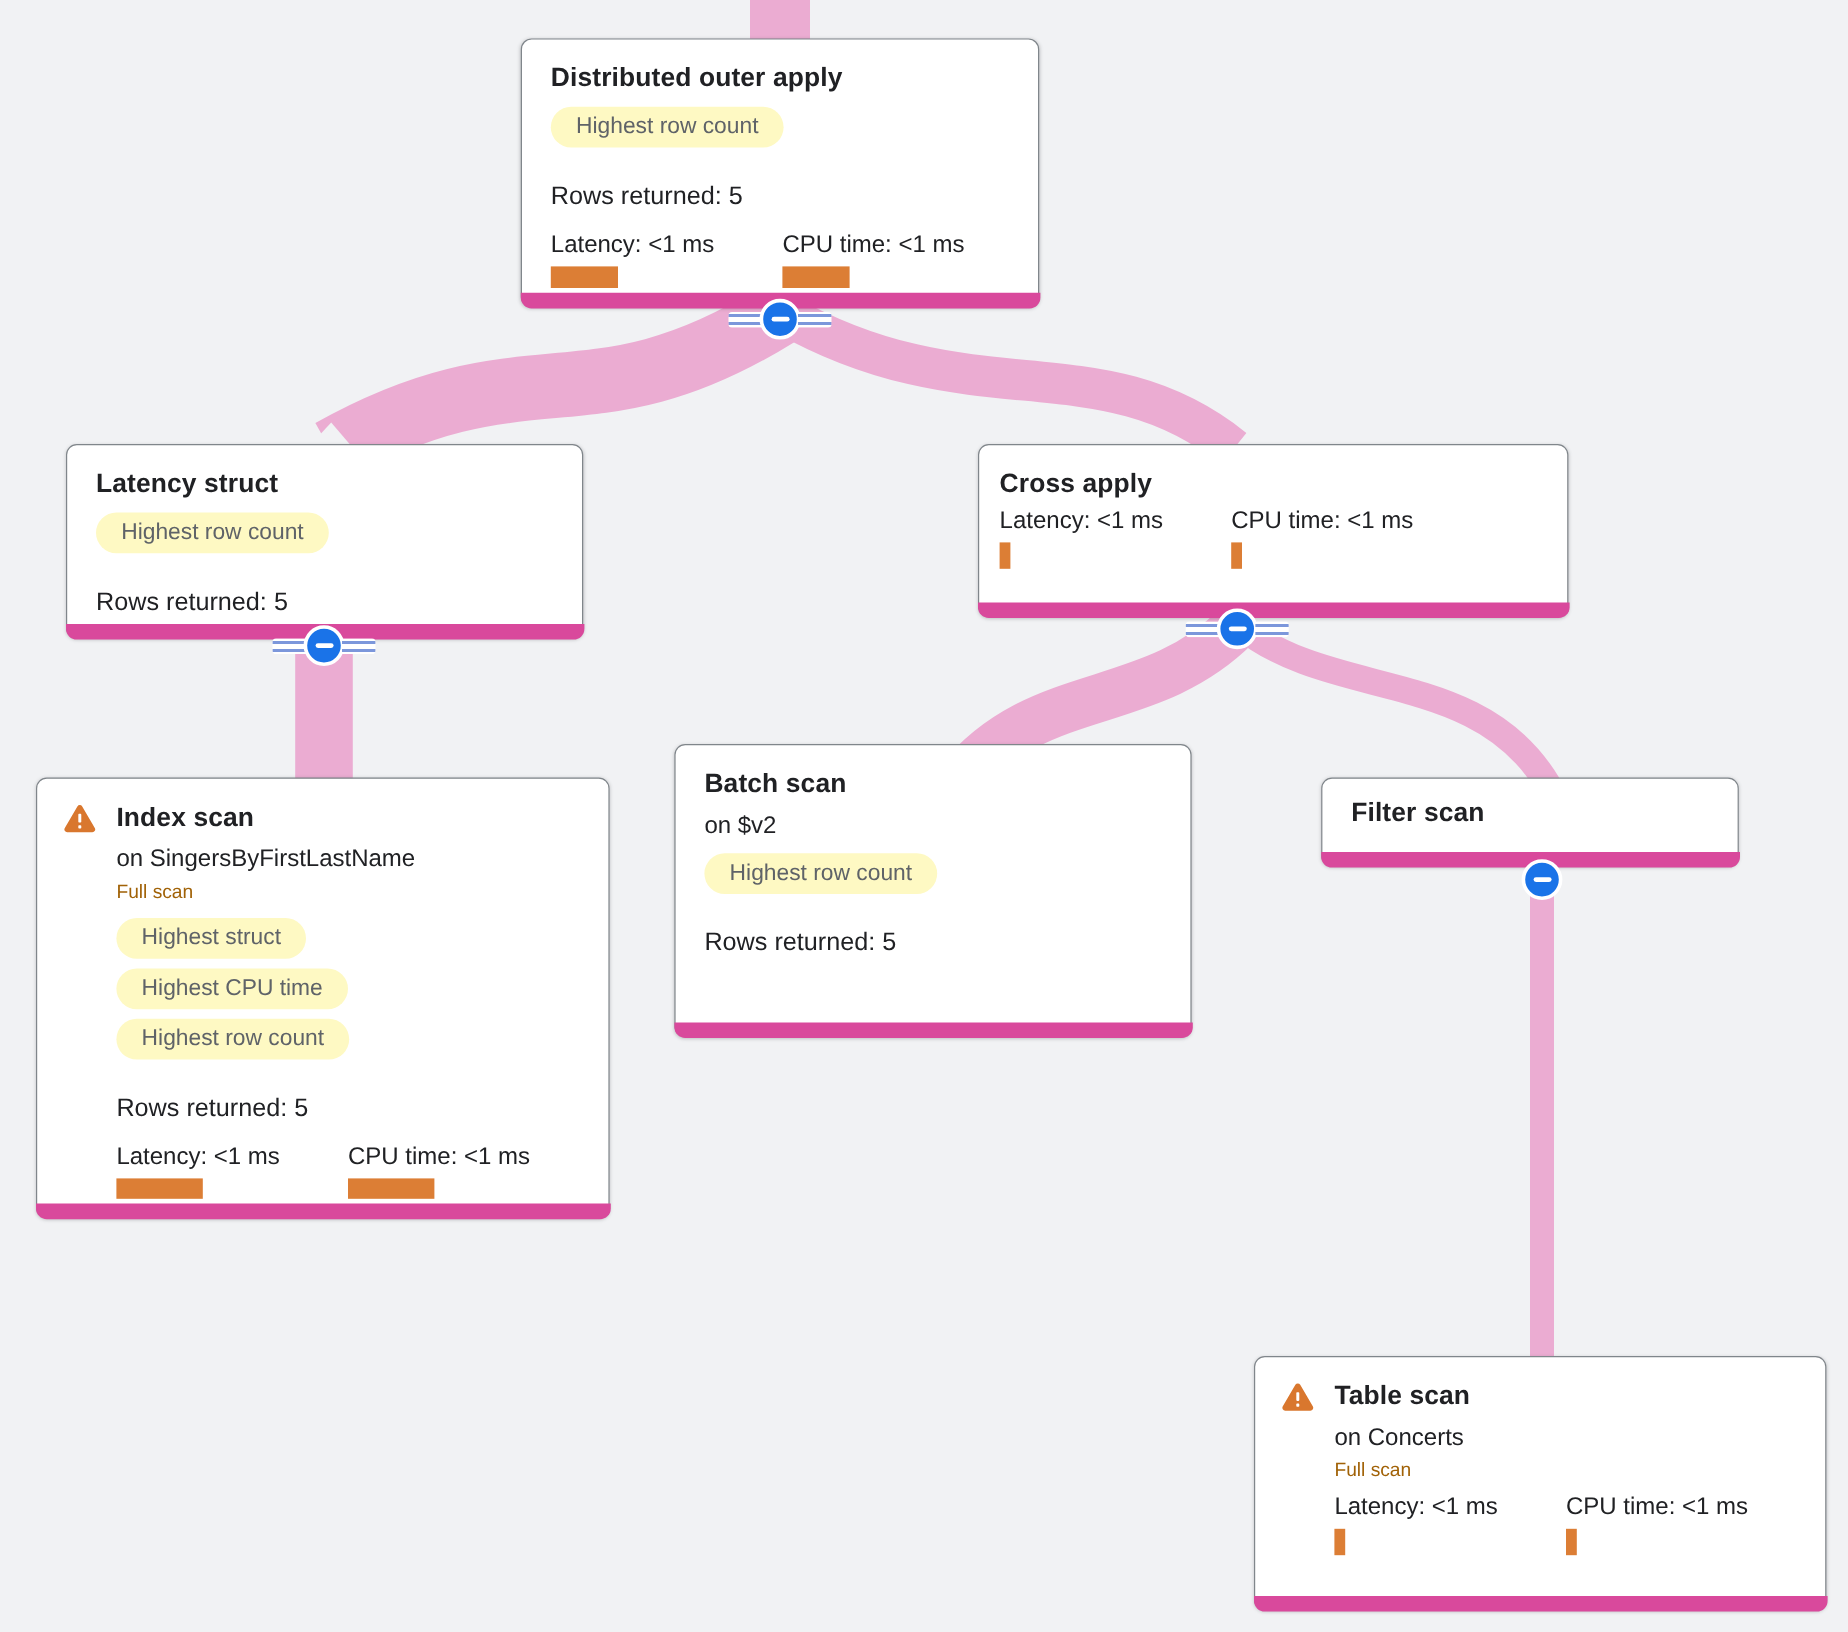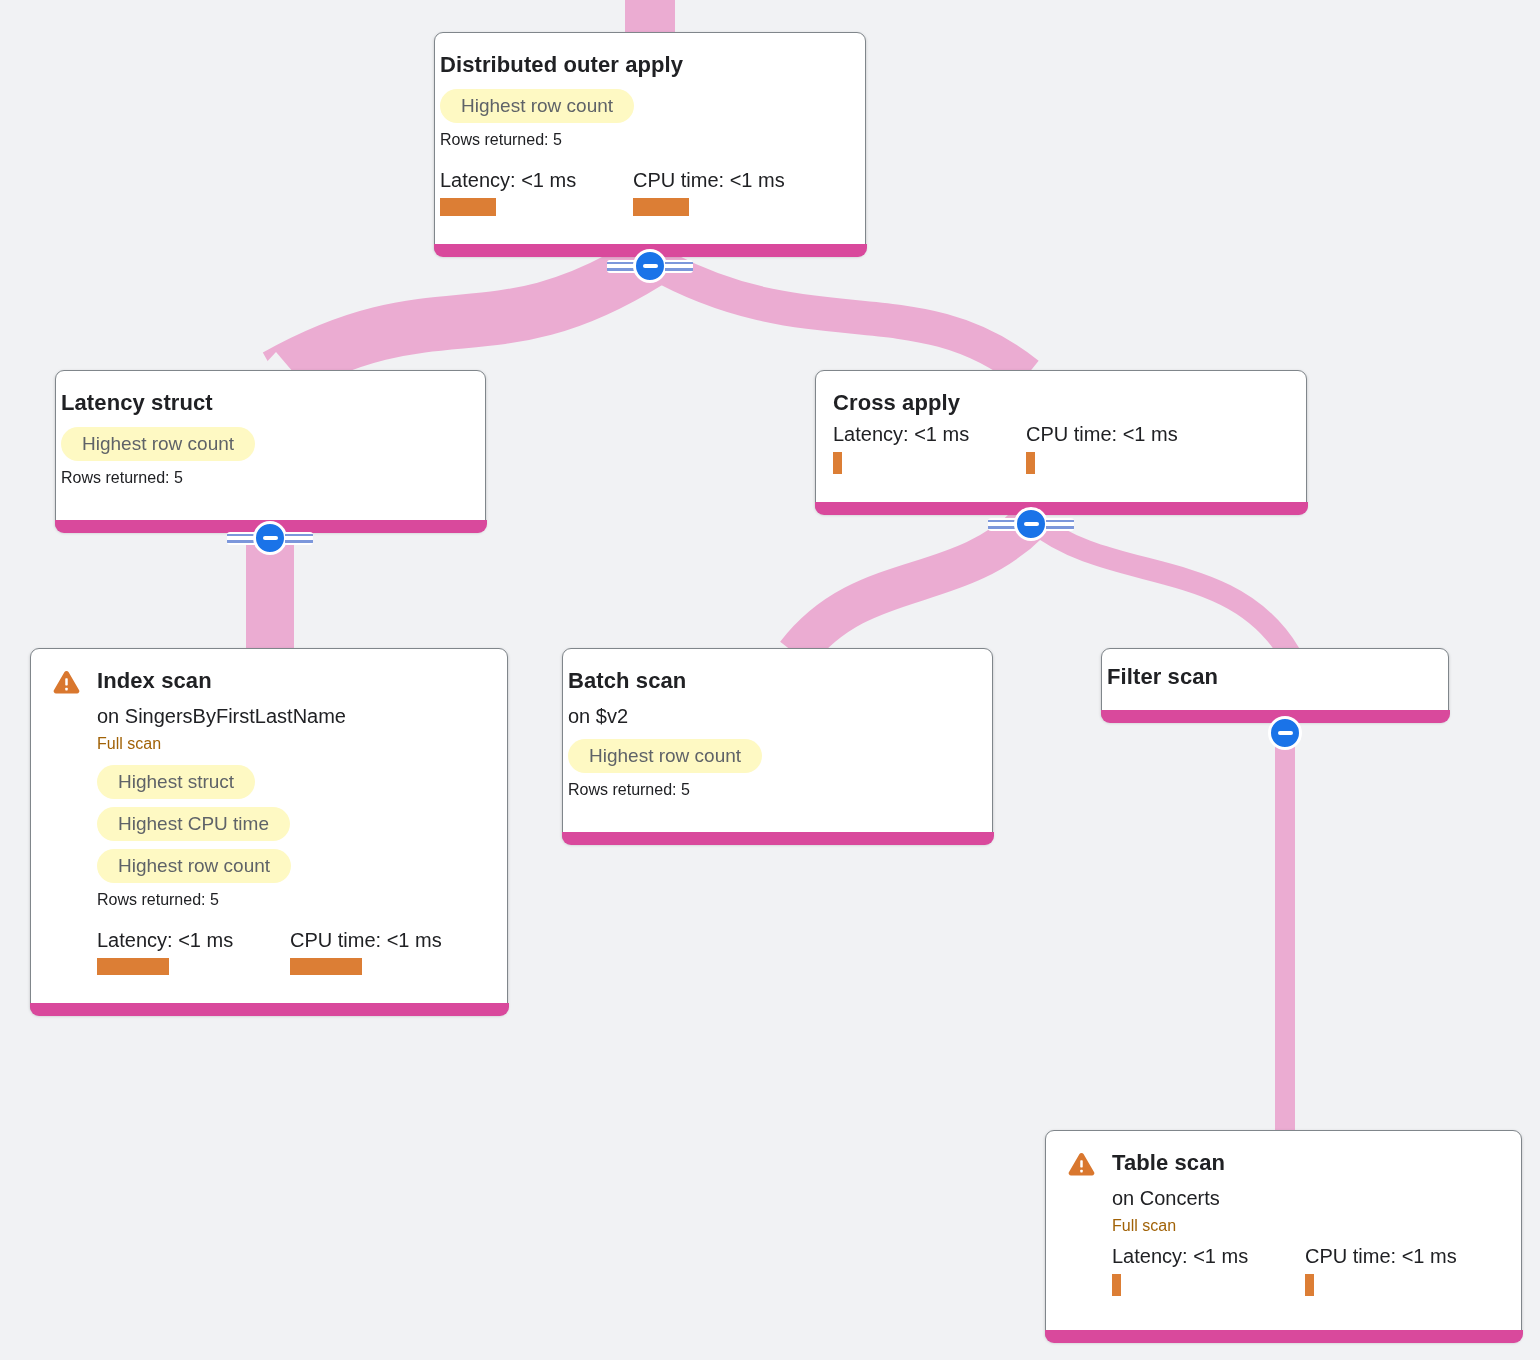--- a/index.html
+++ b/index.html
@@ -25,42 +25,42 @@
   svg.edges path{fill:none;stroke:var(--edge-pink);}
   svg.edges polygon{fill:var(--canvas-bg);}
 
   .node{
     position:absolute;
     background:#fff;
     border:1.5px solid #80868B;
     border-radius:9px;
     box-shadow:0 1px 3px rgba(60,64,67,.28);
     z-index:3;
-    padding:18px 20px 12px 5px;
+    padding:18px 20px 12px 24px;
   }
   .accent{
     position:absolute;left:-1.5px;right:-1.5px;bottom:-1.5px;height:13px;
     background:var(--node-accent-pink);
     border-radius:0 0 9px 9px;
   }
   .node-title{
     font-size:22px;font-weight:600;color:#202124;line-height:28px;letter-spacing:.1px;
   }
   .node-sub{font-size:20px;line-height:26px;color:#202124;margin-top:8px;}
   .scan-type{font-size:16px;line-height:26px;color:#a16207;margin-top:2px;}
   .badge{
     display:inline-block;
     background:#fef9c3;color:#5F6368;
     font-size:19px;line-height:24px;
     padding:5px 21px;border-radius:18px;
     margin-top:10px;
   }
   .badge+.badge{display:inline-block;}
   .badge-col .badge{display:table;margin-top:8px;}
-  .rows{font-size:16px;line-height:26px;color:#202124;margin-top:4px;}
+  .rows{font-size:21px;line-height:26px;color:#202124;margin-top:28px;}
   .metrics{display:flex;margin-top:14px;}
   .metric{width:193px;}
   .metric:last-child{width:auto;}
   .metric-label{font-size:20px;line-height:26px;color:#202124;}
   .bar{background:var(--bar-orange);margin-top:5px;}
   .bar-wide{width:56px;height:18px;}
   .bar-med{width:72px;height:17px;}
   .bar-tiny{width:9px;height:22px;}
 
   .node-iconed{display:grid;grid-template-columns:27px 1fr;column-gap:17px;padding-left:22px;}
@@ -167,21 +167,21 @@
         </div>
         <div class="metric">
           <div class="metric-label">CPU time: &lt;1 ms</div>
           <div class="bar bar-med"></div>
         </div>
       </div>
     </div>
     <div class="accent"></div>
   </div>
 
-  <div class="node" style="left:562px;top:648px;width:431px;height:196px;">
+  <div class="node" style="left:562px;top:620px;width:431px;height:244px;">
     <div class="node-title">Batch scan</div>
     <div class="node-sub">on $v2</div>
     <span class="badge">Highest row count</span>
     <div class="rows">Rows returned: 5</div>
     <div class="accent"></div>
   </div>
 
   <div class="node" style="left:1070px;top:648px;width:348px;height:74px;padding-top:14px;margin-left:31px;">
     <div class="node-title">Filter scan</div>
     <div class="accent"></div>

